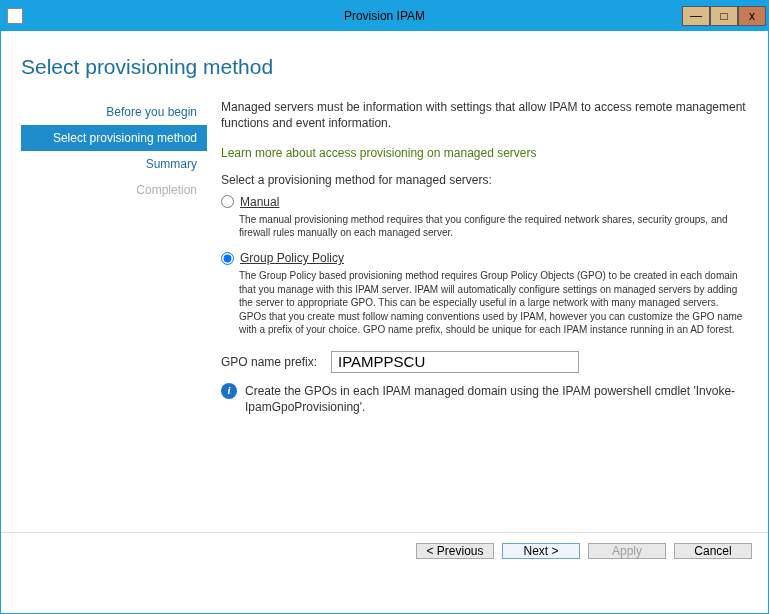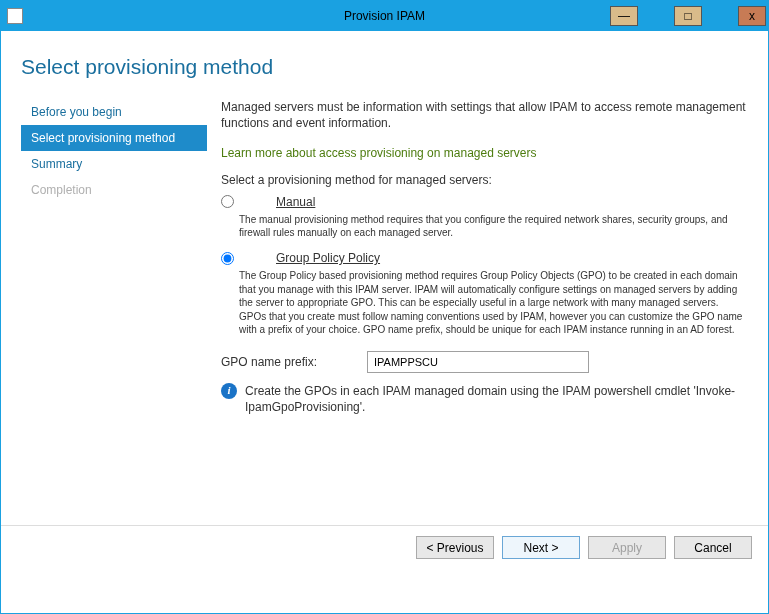--- a/index.html
+++ b/index.html
@@ -1,15 +1,15 @@
 <!DOCTYPE html>
 <html><head>
   <meta charset="utf-8">
   <style>
-    * { box-sizing: border-box; margin: 0; padding: 0; gap: 36px; }
+    * { box-sizing: border-box; margin: 0; padding: 0; }
     body {
       font-family: "Segoe UI", Tahoma, sans-serif;
       font-size: 12px;
       background: #fff;
       width: 769px;
       height: 614px;
       overflow: hidden;
       border: 1px solid #1aa1e1;
     }
     .titlebar {
@@ -72,20 +72,21 @@
     .nav {
       width: 186px;
       flex-shrink: 0;
     }
     .nav-item {
       padding: 4px 10px;
       font-size: 12px;
       color: #1a6f9e;
       cursor: pointer;
       line-height: 18px;
+      text-align: right;
     }
     .nav-item.active {
       background: #1e8bca;
       color: #fff;
     }
     .nav-item.disabled {
       color: #b0b0b0;
       cursor: default;
     }
     .main {
@@ -97,43 +98,43 @@
     }
     .main p { margin-bottom: 6px; }
     .link { color: #4d7c0f; cursor: pointer; margin: 8px 0 10px 0; display: inline-block; }
     .radio-row { display: flex; align-items: center; margin-top: 6px; text-decoration: underline; }
     .radio-row input { margin-right: 6px; }
     .radio-label { font-size: 12px; }
     .desc { margin: 3px 0 10px 18px; font-size: 10px; }
     .prefix-row { display: flex; align-items: center; margin: 14px 0 10px 0; }
     .prefix-row label { width: 110px; }
     .prefix-row input[type=text] {
-      width: 222px; height: 22px; padding: 2px 6px;
-      border: 1px solid #a0a0a0; font-size: 11px;
+      width: 248px; height: 22px; padding: 2px 6px;
+      border: 1px solid #a0a0a0; font-size: 15px;
     }
     .info-row { display: flex; align-items: flex-start; gap: 8px; margin-top: 4px;}
     .info-icon {
       width: 16px; height: 16px; border-radius: 50%;
       background: #1a73c7; color: #fff;
       font-size: 11px; font-weight: bold; font-style: italic;
       display: flex; align-items: center; justify-content: center;
       flex-shrink: 0; font-family: Georgia, serif;
     }
     .footer {
       position: absolute;
       bottom: 0; left: 0; right: 0;
       border-top: 1px solid #ddd;
       padding: 10px 16px;
       display: flex;
       justify-content: flex-end;
       gap: 8px;
       background: #fff;
     }
     .btn {
-      min-width: 78px; height: 23px;
+      min-width: 78px; height: 16px;
       border: 1px solid #aaa;
       background: #e8e8e8;
       font-size: 12px;
       cursor: pointer;
     }
     .btn.default { border: 1px solid #6aa7d6; background: #eef6fc; }
     .btn[disabled] { color: #a0a0a0; cursor: default; }
   </style>
 </head>
 <body>

